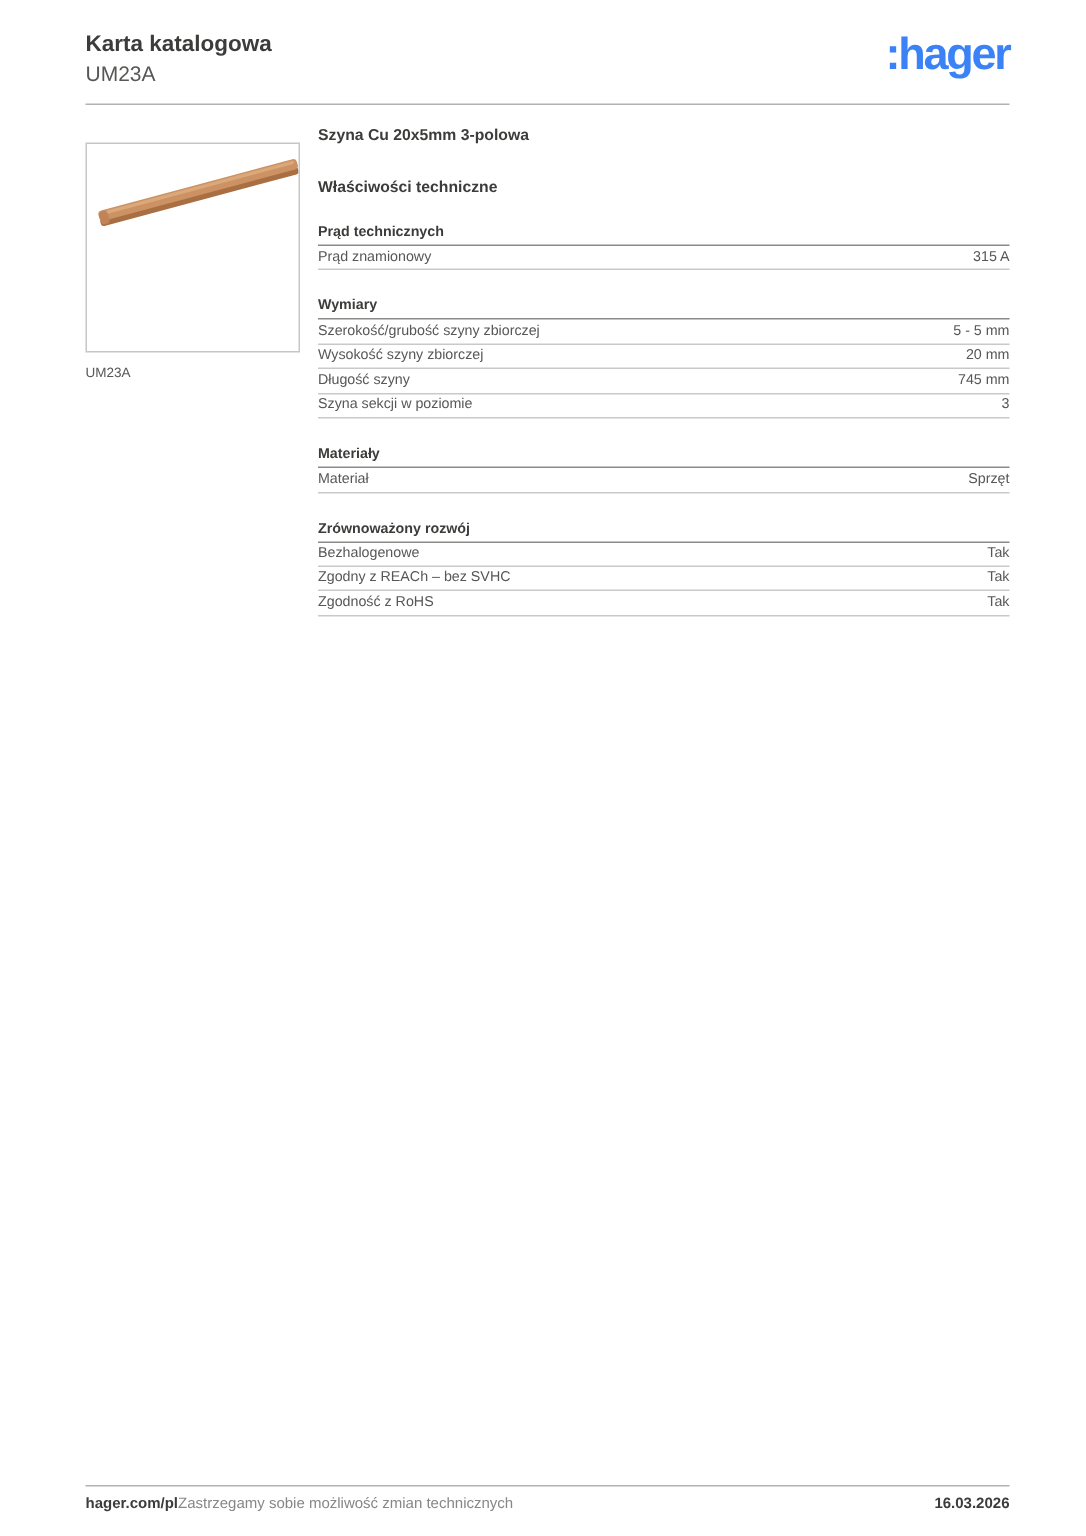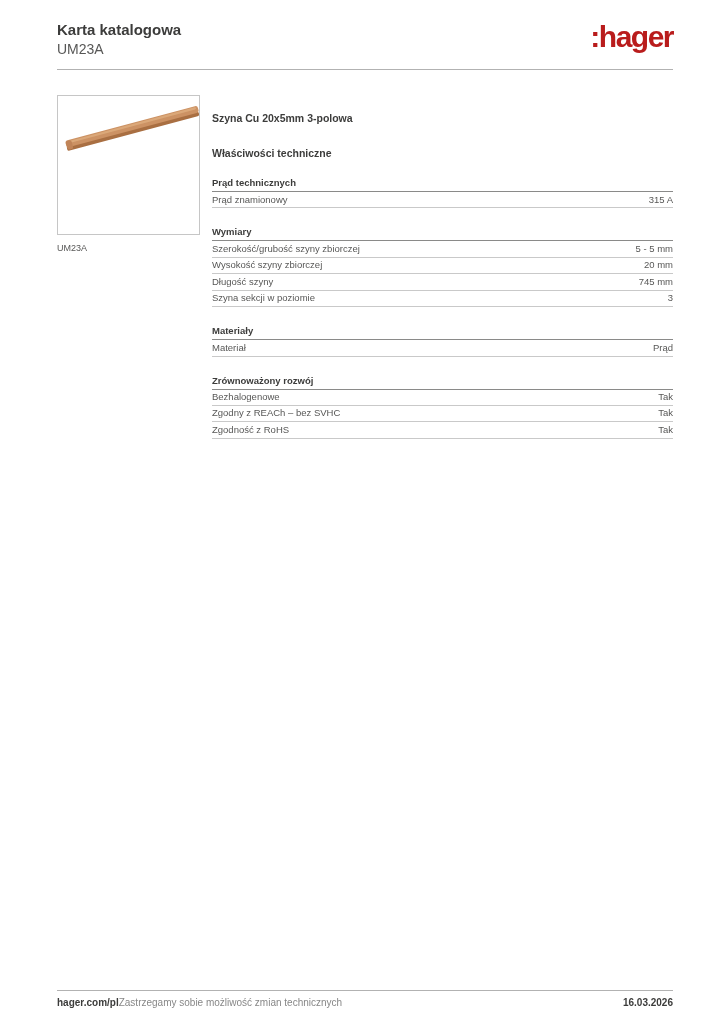--- a/index.html
+++ b/index.html
@@ -13,35 +13,35 @@
     overflow: hidden;
     text-decoration: underline;
   }
 
   
   .header { position: absolute; left: 57px; top: 21px; }
   .doc-title { font-size: 15px; font-weight: bold; color: #3c3c3b; line-height: 1.25; }
   .doc-ref   { font-size: 14px; font-weight: normal; color: #575756; line-height: 1.3; }
   .logo {
     position: absolute; right: 51px; top: 22px;
-    font-size: 30px; font-weight: bold; color: #b91c1c;
+    font-size: 30px; font-weight: bold; color: #3b82f6;
     letter-spacing: -1.5px; line-height: 1;
   }
   .header-rule { position: absolute; left: 57px; right: 51px; top: 69px; height: 1px; background: #b2b2b2; }
 
   
   .image-box {
     position: absolute; left: 57px; top: 95px;
     width: 143px; height: 140px;
     border: 1px solid #c6c6c6; background: #ffffff;
   }
   .image-caption { position: absolute; left: 57px; top: 243px; font-size: 9px; color: #575756; }
 
   
-  .content { position: absolute; left: 212px; top: 106px; width: 461px; }
+  .content { position: absolute; left: 212px; top: 78px; width: 461px; }
   .product-name  { font-size: 10.5px; font-weight: bold; color: #3c3c3b; margin-top: 6px; }
   .specs-heading { font-size: 10.5px; font-weight: bold; color: #3c3c3b; margin-top: 23px; }
   .spec-section-title {
     font-size: 9.5px; font-weight: bold; color: #3c3c3b;
     margin-top: 18px; padding-bottom: 3px;
     border-bottom: 1px solid #8a8a89;
   }
   .spec-row {
     display: flex; justify-content: space-between; align-items: baseline;
     padding: 2.5px 0 2px;
@@ -118,21 +118,21 @@
       <div class="spec-row">
         <span class="spec-label">Szyna sekcji w poziomie</span>
         <span class="spec-value">3</span>
       </div>
     </div>
 
     <div class="spec-section">
       <div class="spec-section-title">Materiały</div>
       <div class="spec-row">
         <span class="spec-label">Materiał</span>
-        <span class="spec-value">Prąd</span>
+        <span class="spec-value">Sprzęt</span>
       </div>
     </div>
 
     <div class="spec-section">
       <div class="spec-section-title">Zrównoważony rozwój</div>
       <div class="spec-row">
         <span class="spec-label">Bezhalogenowe</span>
         <span class="spec-value">Tak</span>
       </div>
       <div class="spec-row">

